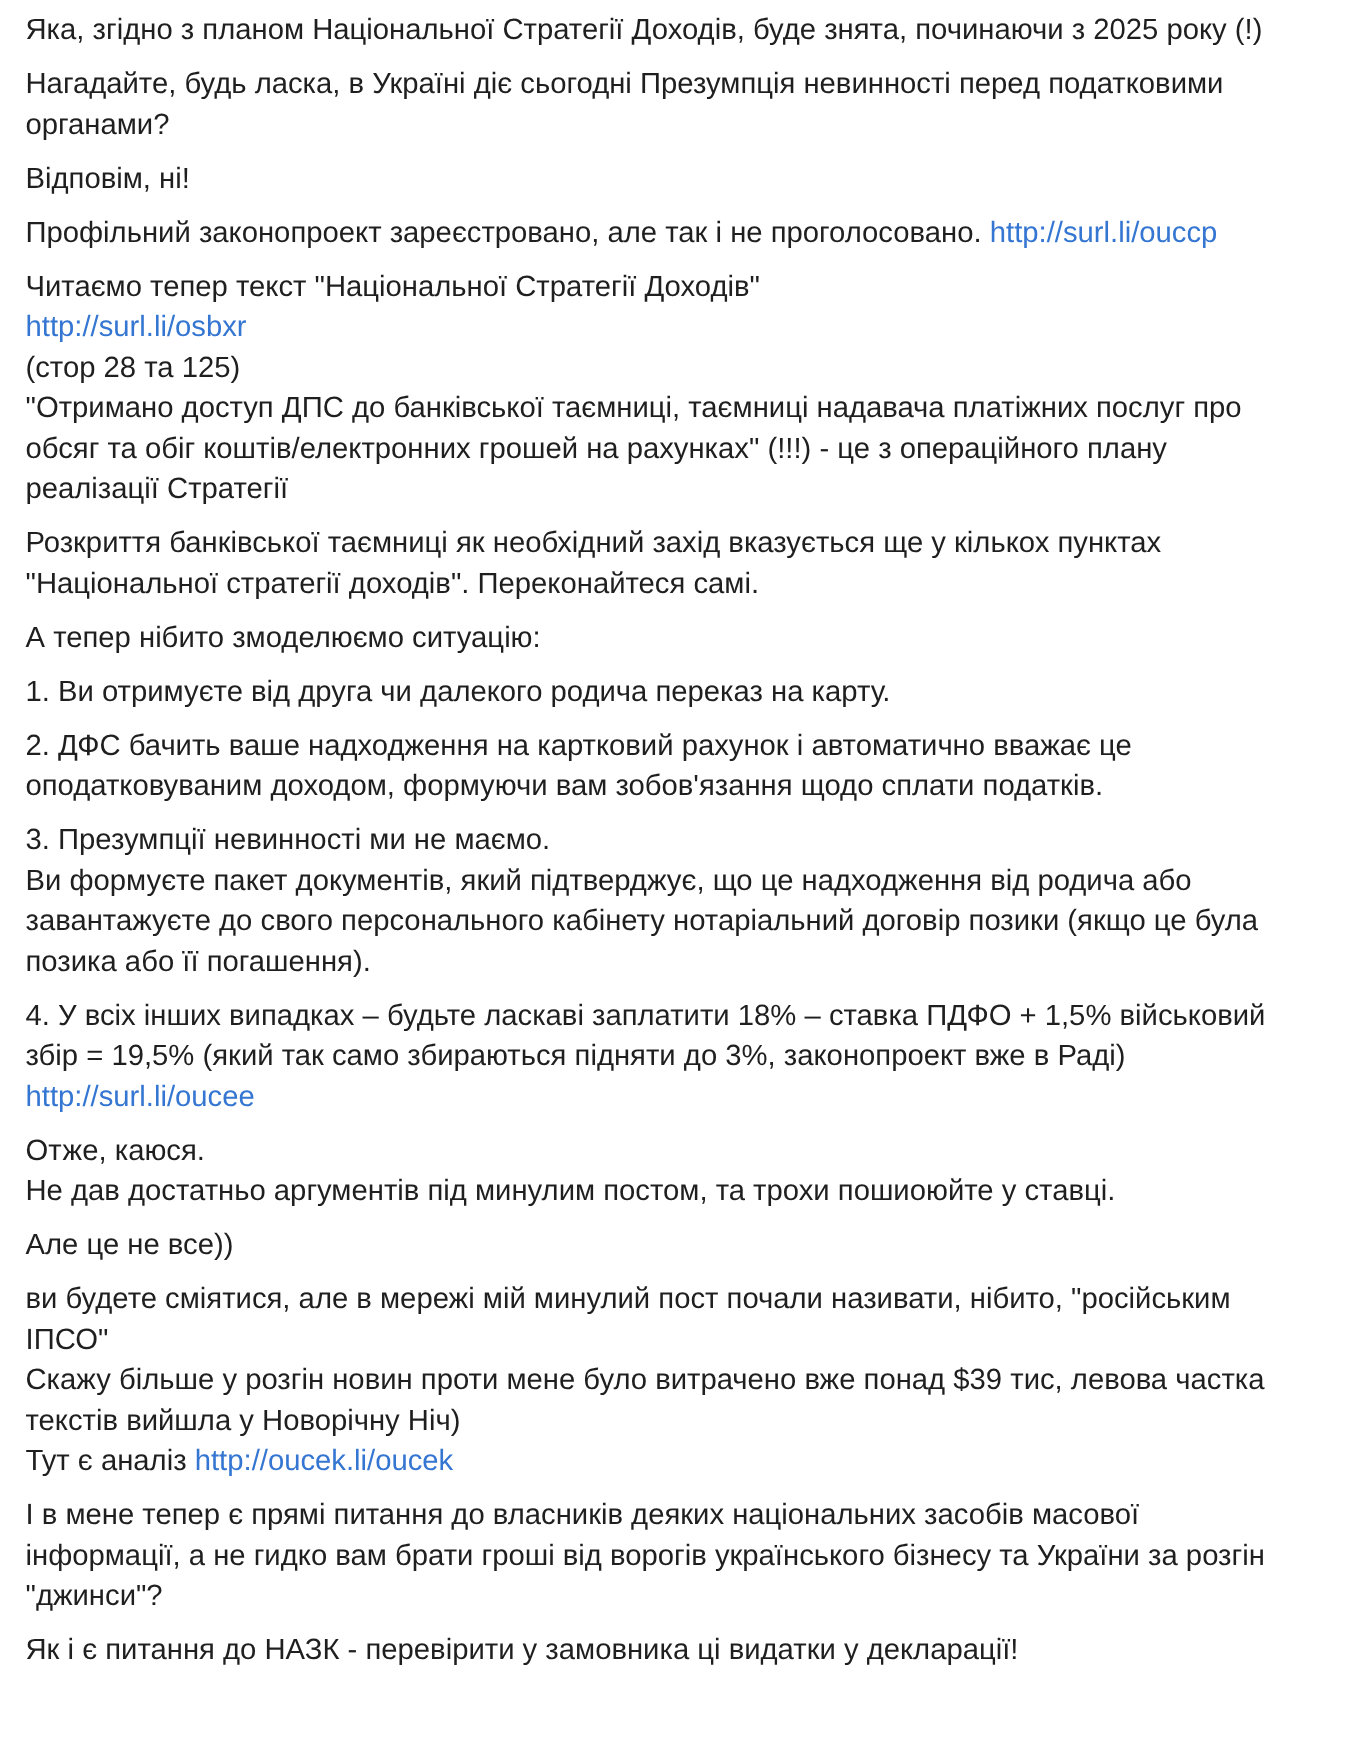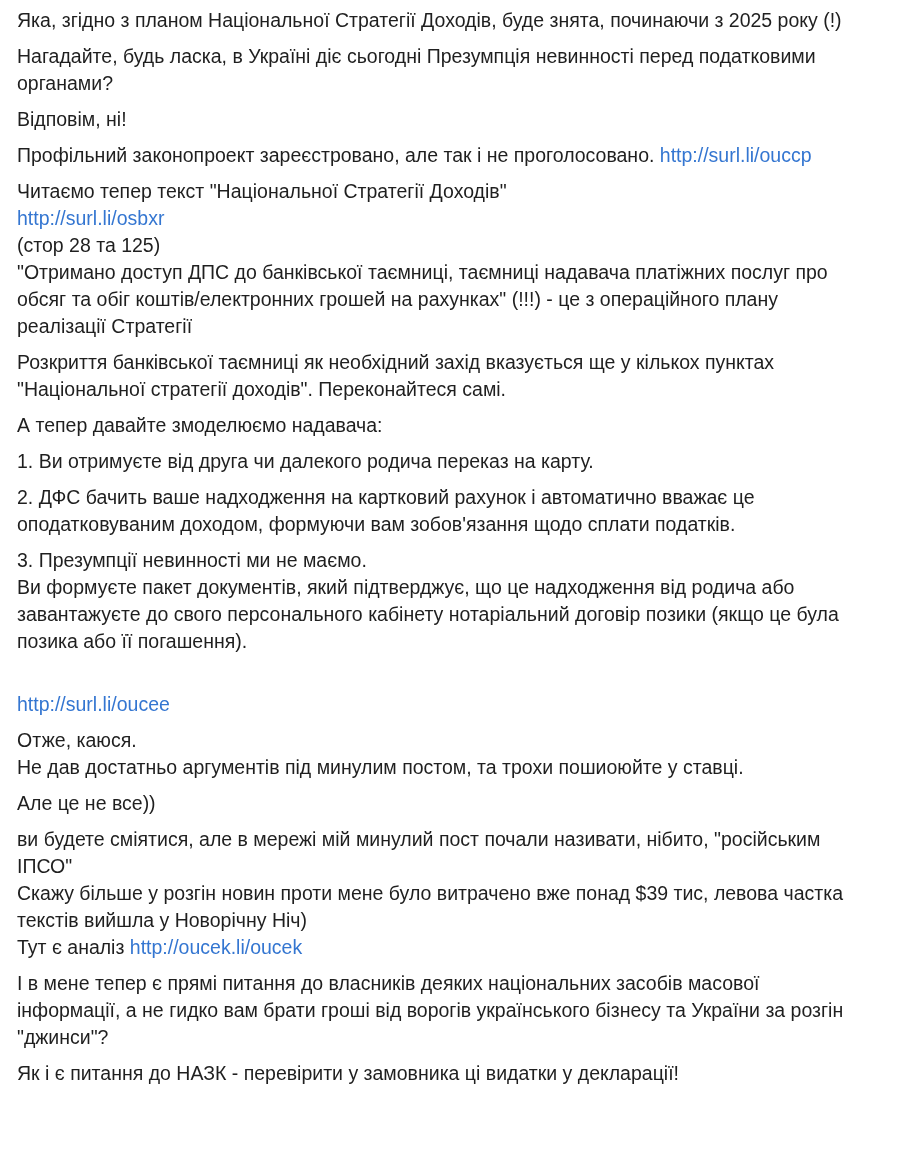--- a/index.html
+++ b/index.html
@@ -32,24 +32,24 @@
 <body style="background: rgb(255, 255, 255);">
 
 <main class="post" style="color: rgb(31, 31, 31);">
   <div>
       <p class="para"><span>Яка, згідно з планом Національної Стратегії Доходів, буде знята, починаючи з 2025 року (!)</span></p>
       <p class="para"><span>Нагадайте, будь ласка, в Україні діє сьогодні Презумпція невинності перед податковими органами?</span></p>
       <p class="para"><span>Відповім, ні!</span></p>
       <p class="para"><span>Профільний законопроект зареєстровано, але так і не проголосовано. </span><a class="link" href="#">http://surl.li/ouccp</a></p>
       <p class="para"><span>Читаємо тепер текст "Національної Стратегії Доходів"</span><br><a class="link" href="#">http://surl.li/osbxr</a><br><span>(стор 28 та 125)</span><br><span>"Отримано доступ ДПС до банківської таємниці, таємниці надавача платіжних послуг про обсяг та обіг коштів/електронних грошей на рахунках" (!!!) - це з операційного плану реалізації Стратегії</span></p>
       <p class="para"><span>Розкриття банківської таємниці як необхідний захід вказується ще у кількох пунктах "Національної стратегії доходів". Переконайтеся самі.</span></p>
-      <p class="para"><span>А тепер давайте змоделюємо надавача:</span></p>
+      <p class="para"><span>А тепер нібито змоделюємо ситуацію:</span></p>
       <p class="para"><span>1. Ви отримуєте від друга чи далекого родича переказ на карту.</span></p>
       <p class="para"><span>2. ДФС бачить ваше надходження на картковий рахунок і автоматично вважає це оподатковуваним доходом, формуючи вам зобов'язання щодо сплати податків.</span></p>
       <p class="para"><span>3. Презумпції невинності ми не маємо.</span><br><span>Ви формуєте пакет документів, який підтверджує, що це надходження від родича або завантажуєте до свого персонального кабінету нотаріальний договір позики (якщо це була позика або її погашення).</span></p>
-      <p class="para"><br><a class="link" href="#">http://surl.li/oucee</a></p>
+      <p class="para"><span>4. У всіх інших випадках – будьте ласкаві заплатити 18% – ставка ПДФО + 1,5% військовий збір = 19,5% (який так само збираються підняти до 3%, законопроект вже в Раді)</span><br><a class="link" href="#">http://surl.li/oucee</a></p>
       <p class="para"><span>Отже, каюся.</span><br><span>Не дав достатньо аргументів під минулим постом, та трохи пошиоюйте у ставці.</span></p>
       <p class="para"><span>Але це не все))</span></p>
       <p class="para"><span>ви будете сміятися, але в мережі мій минулий пост почали називати, нібито, "російським ІПСО"</span><br><span>Скажу більше у розгін новин проти мене було витрачено вже понад $39 тис, левова частка текстів вийшла у Новорічну Ніч)</span><br><span>Тут є аналіз </span><a class="link" href="#">http://oucek.li/oucek</a></p>
       <p class="para"><span>І в мене тепер є прямі питання до власників деяких національних засобів масової інформації, а не гидко вам брати гроші від ворогів українського бізнесу та України за розгін "джинси"?</span></p>
       <p class="para"><span>Як і є питання до НАЗК - перевірити у замовника ці видатки у декларації!</span></p>
     </div>
 </main>
 
 </body></html>

